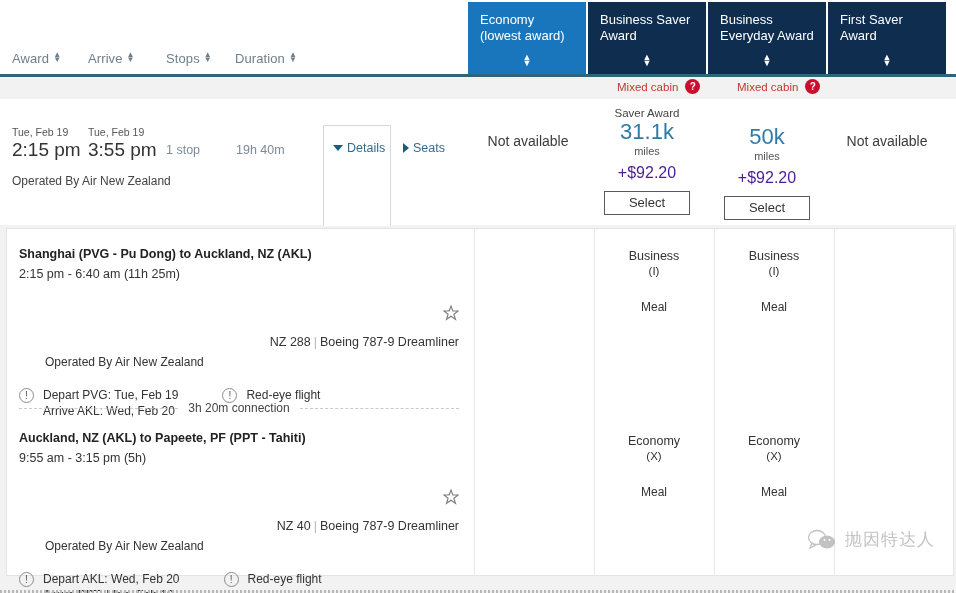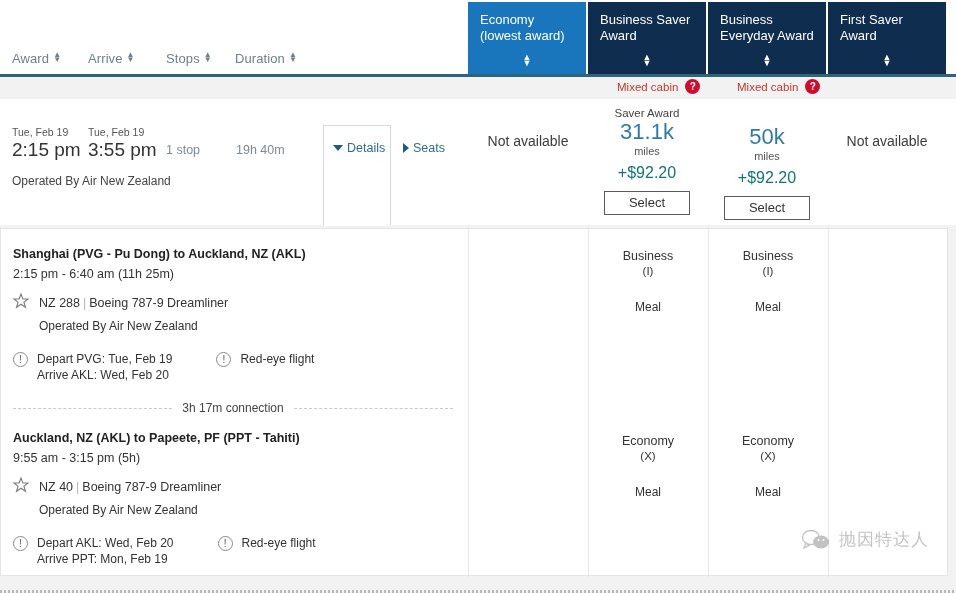--- a/index.html
+++ b/index.html
@@ -94,39 +94,39 @@
 
   .notavail {
     position: absolute; font-size: 14px; color: #3b3b3b;
   }
 
   
   .pricecol { position: absolute; top: 99px; width: 120px; text-align: center; }
   .saverlbl { font-size: 11.5px; color: #444; margin-top: 8px; }
   .miles { font-size: 22px; color: #2f7ba8; line-height: 26px; }
   .milesunit { font-size: 11px; color: #555; line-height: 13px; }
-  .cash { font-size: 16px; color: #0f766e; margin-top: 6px; }
+  .cash { font-size: 16px; color: #4c1d95; margin-top: 6px; }
   .selectbtn {
     display: inline-block; margin-top: 9px;
     width: 86px; height: 24px; line-height: 22px;
     border: 1px solid #5a5a5a; background: #ffffff;
     font-size: 13px; color: #333; cursor: pointer;
   }
 
   
   .panel {
-    position: absolute; left: 0; top: 228px; width: 948px; height: 348px;
+    position: absolute; left: 6px; top: 228px; width: 948px; height: 348px;
     background: #ffffff; border: 1px solid #e4e4e4; text-decoration: underline;
   }
   .vdiv { position: absolute; top: 0; width: 1px; height: 348px; background: #e8e8e8; }
 
   .seg { position: absolute; left: 12px; width: 440px; }
   .seg-title { font-size: 12.5px; font-weight: bold; color: #222; }
   .seg-times { font-size: 12.5px; color: #333; margin-top: 6px; }
-  .seg-flight { display: flex; align-items: center; gap: 10px; margin-top: 11px; }
+  .seg-flight { display: flex; align-items: flex-end; gap: 10px; margin-top: 23px; flex-direction: column; }
   .star-ic { margin-top: 1px; }
   .seg-fl-txt { font-size: 12.5px; color: #333; }
   .seg-fl-txt .sep { color: #b5b5b5; padding: 0 3px; }
   .seg-op { font-size: 12px; color: #333; margin-top: 6px; }
   .seg-notes { display: flex; gap: 44px; margin-top: 18px; }
   .note { display: flex; gap: 9px; align-items: flex-start; }
   .note-txt { font-size: 12px; color: #333; line-height: 16px; }
   .excl {
     width: 15px; height: 15px; border-radius: 50%;
     border: 1px solid #8b8b8b; color: #555;
@@ -316,21 +316,21 @@
             <div class="note">
               <span class="excl">!</span>
               <span class="note-txt"><span>Red-eye flight</span><br><span></span></span>
             </div>
           </div>
         </div>
       </div>
 
     <div class="connrow">
       <div class="dash"></div>
-      <div class="conntxt">3h 17m connection</div>
+      <div class="conntxt">3h 20m connection</div>
       <div class="dash"></div>
     </div>
 
     <div id="cabincells">
         <div class="cabincell" style="left: 587px; top: 20px;">
           <div class="cabin-name">Business</div>
           <div class="cabin-code">(I)</div>
           <div class="cabin-meal">Meal</div>
         </div>
         <div class="cabincell" style="left: 707px; top: 20px;">

